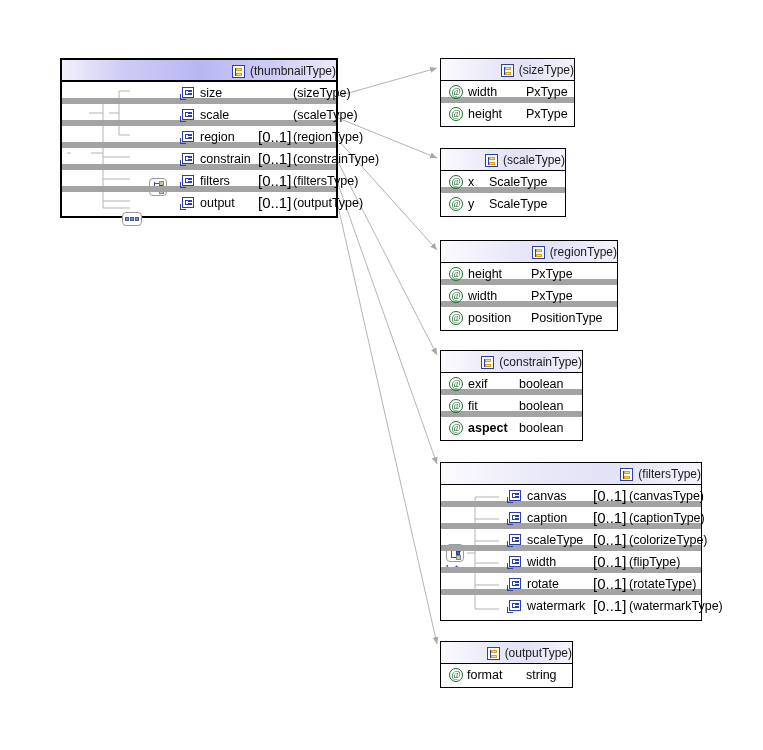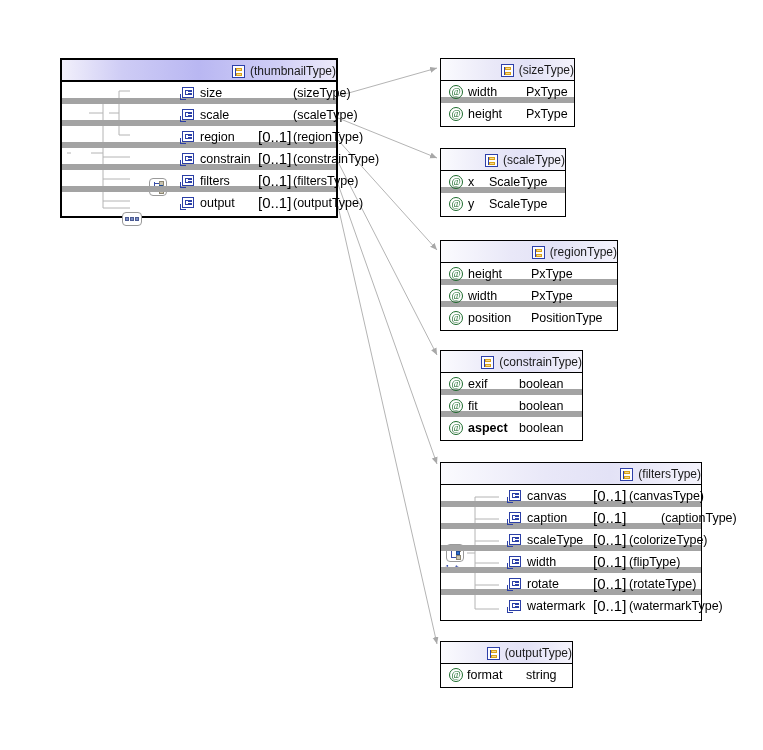--- a/index.html
+++ b/index.html
@@ -550,21 +550,21 @@
       </div>
       <div class="row">
         <span class="cell cell-icon" style="left:66px;">
           <span class="ico ico-elem">
               <span class="bx"></span>
               <span class="arw"></span>
             </span>
         </span>
         <span class="cell cell-name" style="left:86px;">caption</span>
         <span class="cell cell-card" style="left:152px;">[0..1]</span>
-        <span class="cell cell-type" style="left:188px;margin-left:32px;">(captionType)</span>
+        <span class="cell cell-type" style="left:188px;">(captionType)</span>
       </div>
       <div class="row">
         <span class="cell cell-icon" style="left:66px;">
           <span class="ico ico-elem">
               <span class="bx"></span>
               <span class="arw"></span>
             </span>
         </span>
         <span class="cell cell-name" style="left:86px;">scaleType</span>
         <span class="cell cell-card" style="left:152px;">[0..1]</span>

